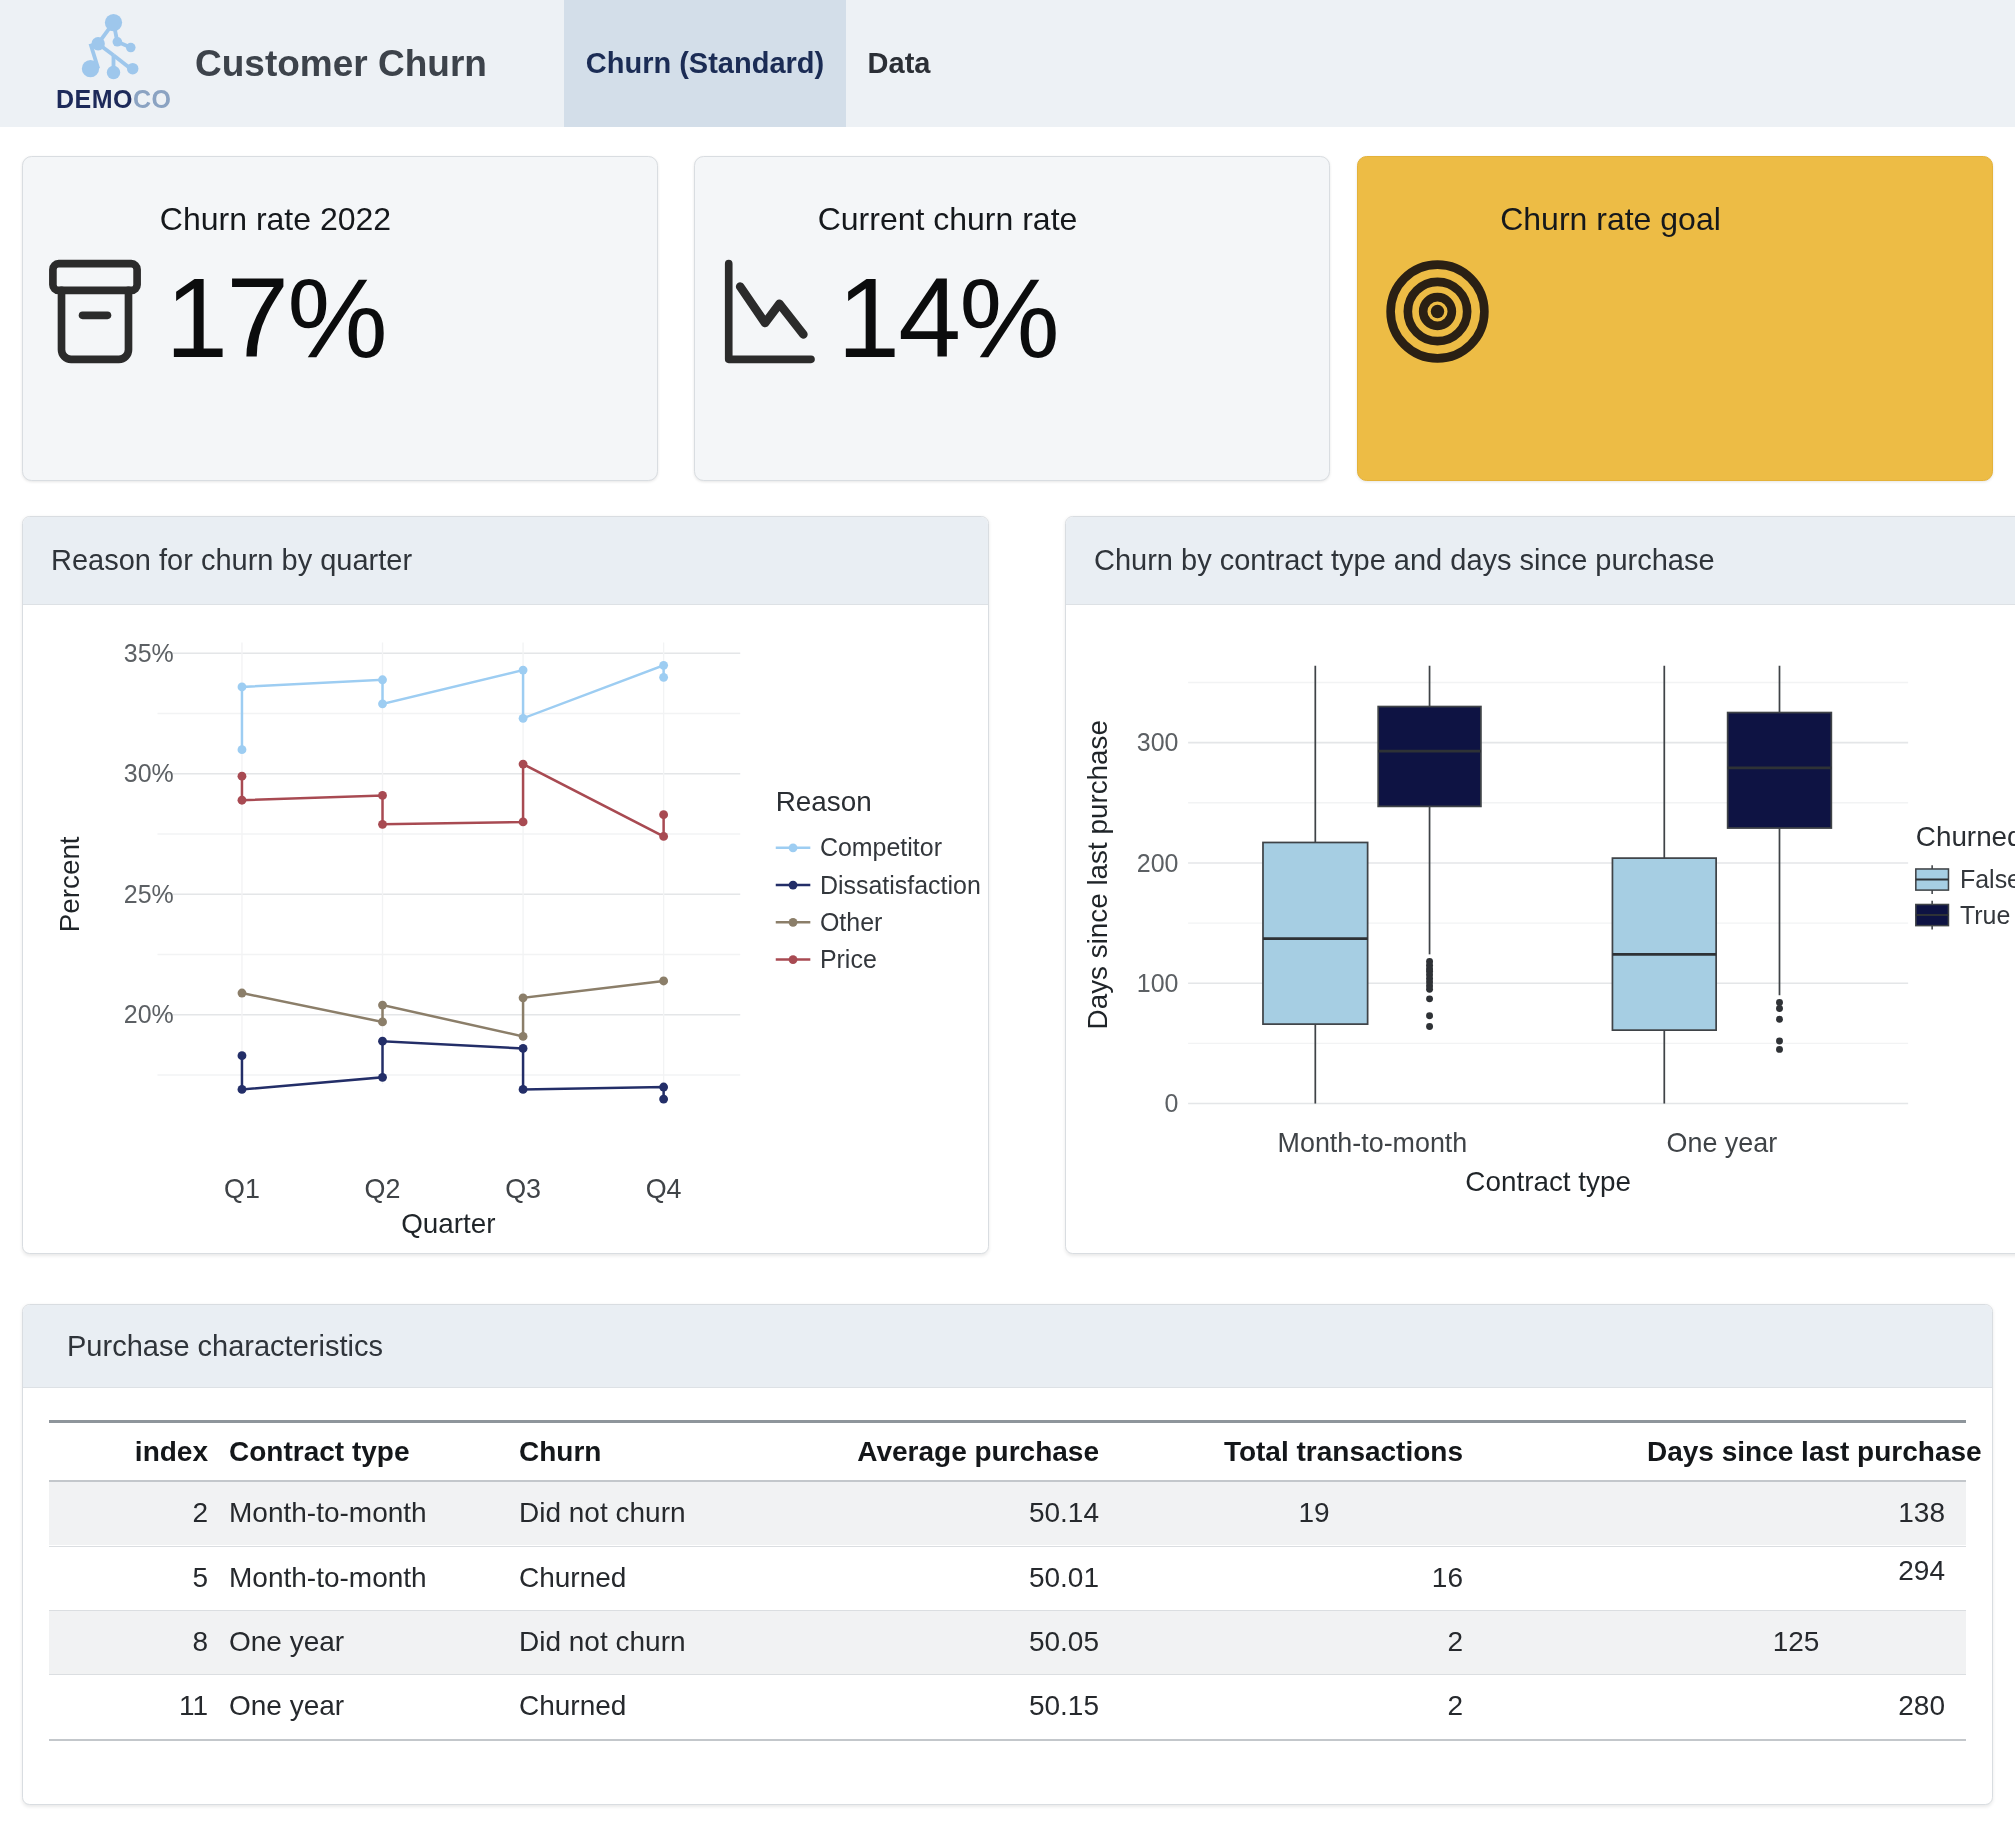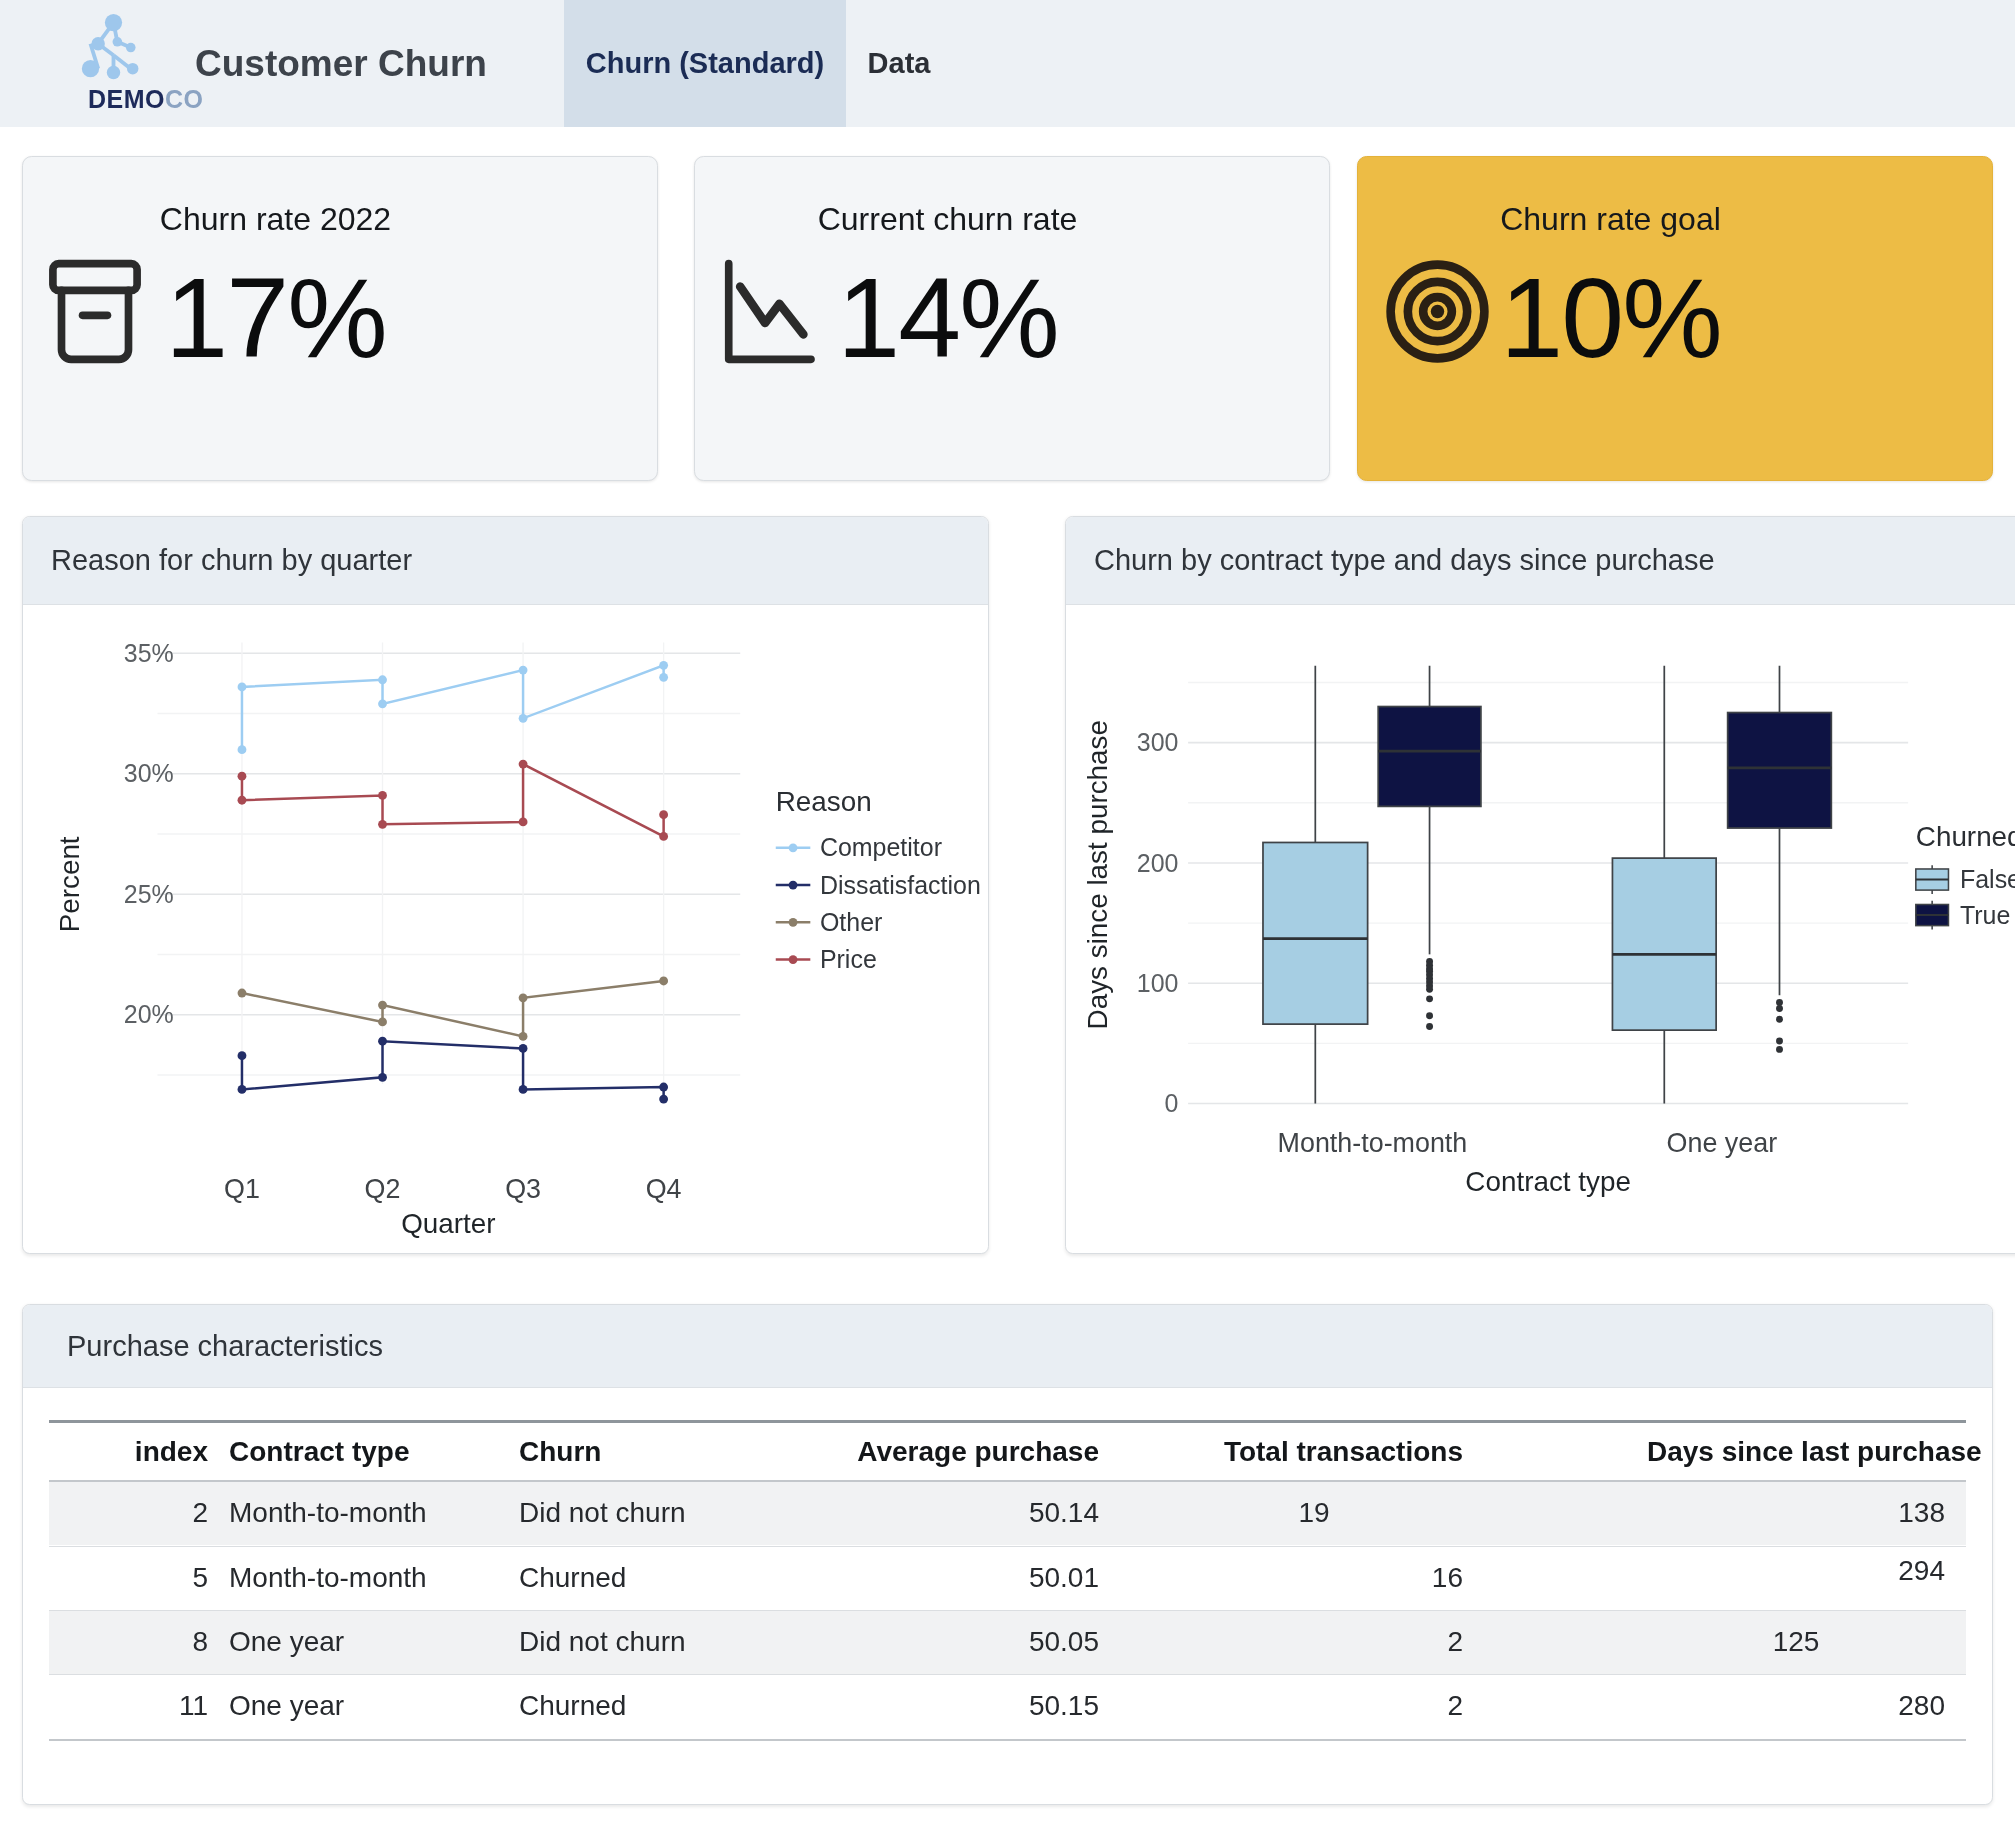--- a/index.html
+++ b/index.html
@@ -3,21 +3,21 @@
 <meta charset="utf-8">
 <style>
   html,body{margin:0;padding:0;background:#ffffff;}
   body{font-family:"Liberation Sans","DejaVu Sans",sans-serif;-webkit-font-smoothing:antialiased;}
   #page{position:relative;width:2016px;height:1835px;background:#ffffff;overflow:hidden;}
 
   
   #topbar{position:absolute;left:0;top:0;width:2016px;height:127px;background:#edf1f5;}
   #logo{position:absolute;left:56px;top:7.7px;width:115px;height:113px;}
   #logo-graphic{position:absolute;left:15.4px;top:5.8px;}
-  #logo-word{position:absolute;left:0px;top:77px;width:115px;text-align:right;font-size:25px;font-weight:700;letter-spacing:0.5px;margin-left:32px;}
+  #logo-word{position:absolute;left:0px;top:77px;width:115px;text-align:right;font-size:25px;font-weight:700;letter-spacing:0.5px;}
   #logo-word .b{color:#1d2a5a;} #logo-word .l{color:#8ba3c2;font-weight:700;}
   #app-title{position:absolute;left:195px;top:0;height:127px;line-height:127px;font-size:37px;font-weight:600;color:#3d434b;}
   .tab{position:absolute;top:0;height:127px;line-height:127px;font-size:29px;font-weight:600;cursor:pointer;}
   #tab-churn{left:564px;width:282px;text-align:center;background:#d3dee9;color:#1b2c55;}
   #tab-data{left:846px;width:106px;text-align:center;color:#2b2f36;}
 
   
   .kpi{position:absolute;top:156px;width:636px;height:325px;background:#f4f6f8;border:1px solid #d9dde1;border-radius:9.6px;box-shadow:0 1px 2.9px rgba(0,0,0,.10);box-sizing:border-box;}
   .kpi.highlight{background:#edbc45;border-color:#e4b23a;}
   #kpi-0{left:22px;padding-left:44px;} #kpi-1{left:694px;} #kpi-2{left:1357px;}
@@ -109,21 +109,20 @@
     <svg class="icon" width="111" height="111" viewBox="0 0 116 116">
       <g fill="none" stroke="#2a2014" stroke-width="9">
         <circle cx="58" cy="58" r="49"></circle>
           <circle cx="58" cy="58" r="31"></circle>
           <circle cx="58" cy="58" r="15"></circle>
       </g>
       <circle cx="58" cy="58" r="7" fill="#2a2014"></circle>
     </svg>
     <div class="txt">
       <div class="t">Churn rate goal</div>
-      <div class="v">10%</div>
     </div>
   </div>
 
   <div id="card-line" class="card">
     <div class="head">
         <div class="ct">Reason for churn by quarter</div>
       </div>
     <svg id="line-svg" class="chartbody" width="965" height="649" viewBox="0 0 1005 676">
         <line x1="140" y1="114.05" x2="747" y2="114.05" stroke="#f2f3f4" stroke-width="1.4"></line>
         <line x1="140" y1="239.55" x2="747" y2="239.55" stroke="#f2f3f4" stroke-width="1.4"></line>

